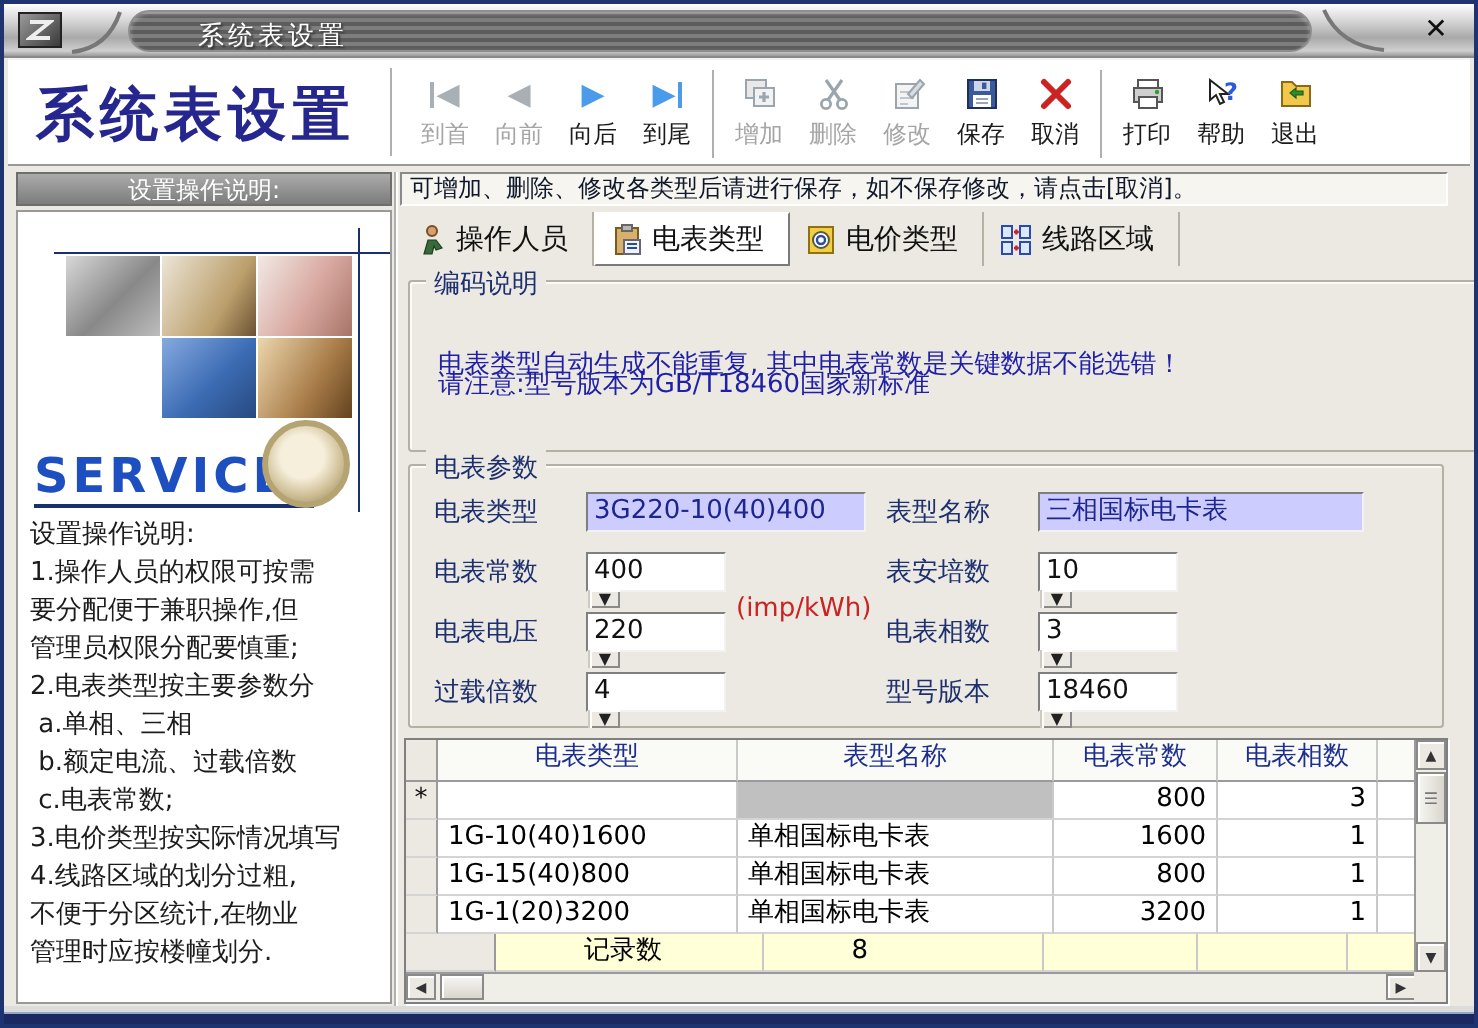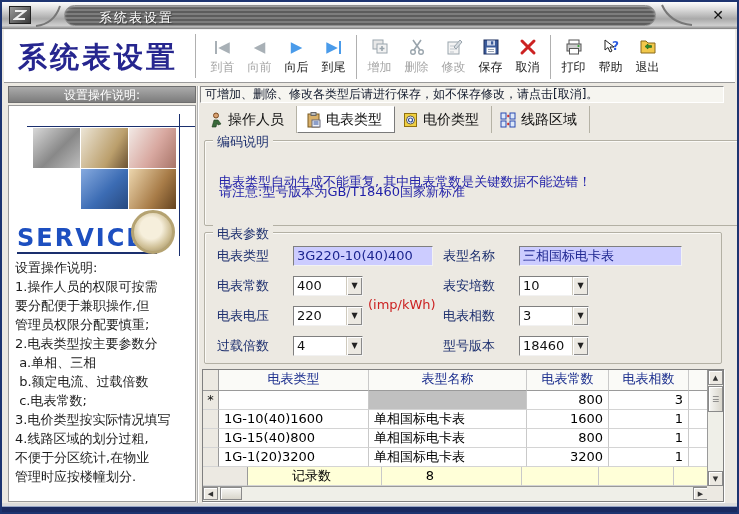--- a/index.html
+++ b/index.html
@@ -91,21 +91,21 @@
   .gb-par { left:202px; top:230px; width:518px; height:132px; }
   .gb-caption { position:absolute; left:8px; top:-8px; background:#ece9e2; padding:0 4px;
                 color:#1c2f6e; font-size:13px; }
   .enc-line { position:absolute; left:14px; color:#1f1fa8; font-size:13px; }
   .enc-line1 { top:16px;margin-top:16px; } .enc-line2 { top:42px; }
 
   .frow { position:absolute; height:21px; display:flex; align-items:center; }
   .flabel { color:#1c2f6e; font-size:13px; width:76px; }
   .textbox { background:#ccccff; border:1px solid; border-color:#7f7f7f #f2f2f2 #f2f2f2 #7f7f7f;
              color:#1c2590; font-size:13px; height:20px; line-height:18px; padding:0 3px; }
-  .combo { display:flex; height:20px; border:1px solid; border-color:#7f7f7f #f2f2f2 #f2f2f2 #7f7f7f; }
+  .combo { display:flex; height:20px; border:1px solid; border-color:#7f7f7f #f2f2f2 #f2f2f2 #7f7f7f;flex-direction:column; }
   .combo .cval { background:#ffffff; color:#111; font-size:13px; line-height:18px; padding:0 3px; flex:1; }
   .combo .cbtn { width:16px; background:#ece9e2; border-left:1px solid #cfcabd;
                  box-shadow:inset 1px 1px 0 #fff, inset -1px -1px 0 #8a8a8a;
                  display:flex; align-items:center; justify-content:center; font-size:8px; color:#222; }
   .suffix-red { color:#cc2222; font-size:13px; margin-left:5px;margin-top:38px; }
 
   
   .grid { position:absolute; left:200px; top:367px; width:522px; height:133px; background:#ffffff;
           border:1px solid #7f7f7f; box-shadow:1px 1px 0 #ffffff; }
   .grow { display:flex; height:19px; }

